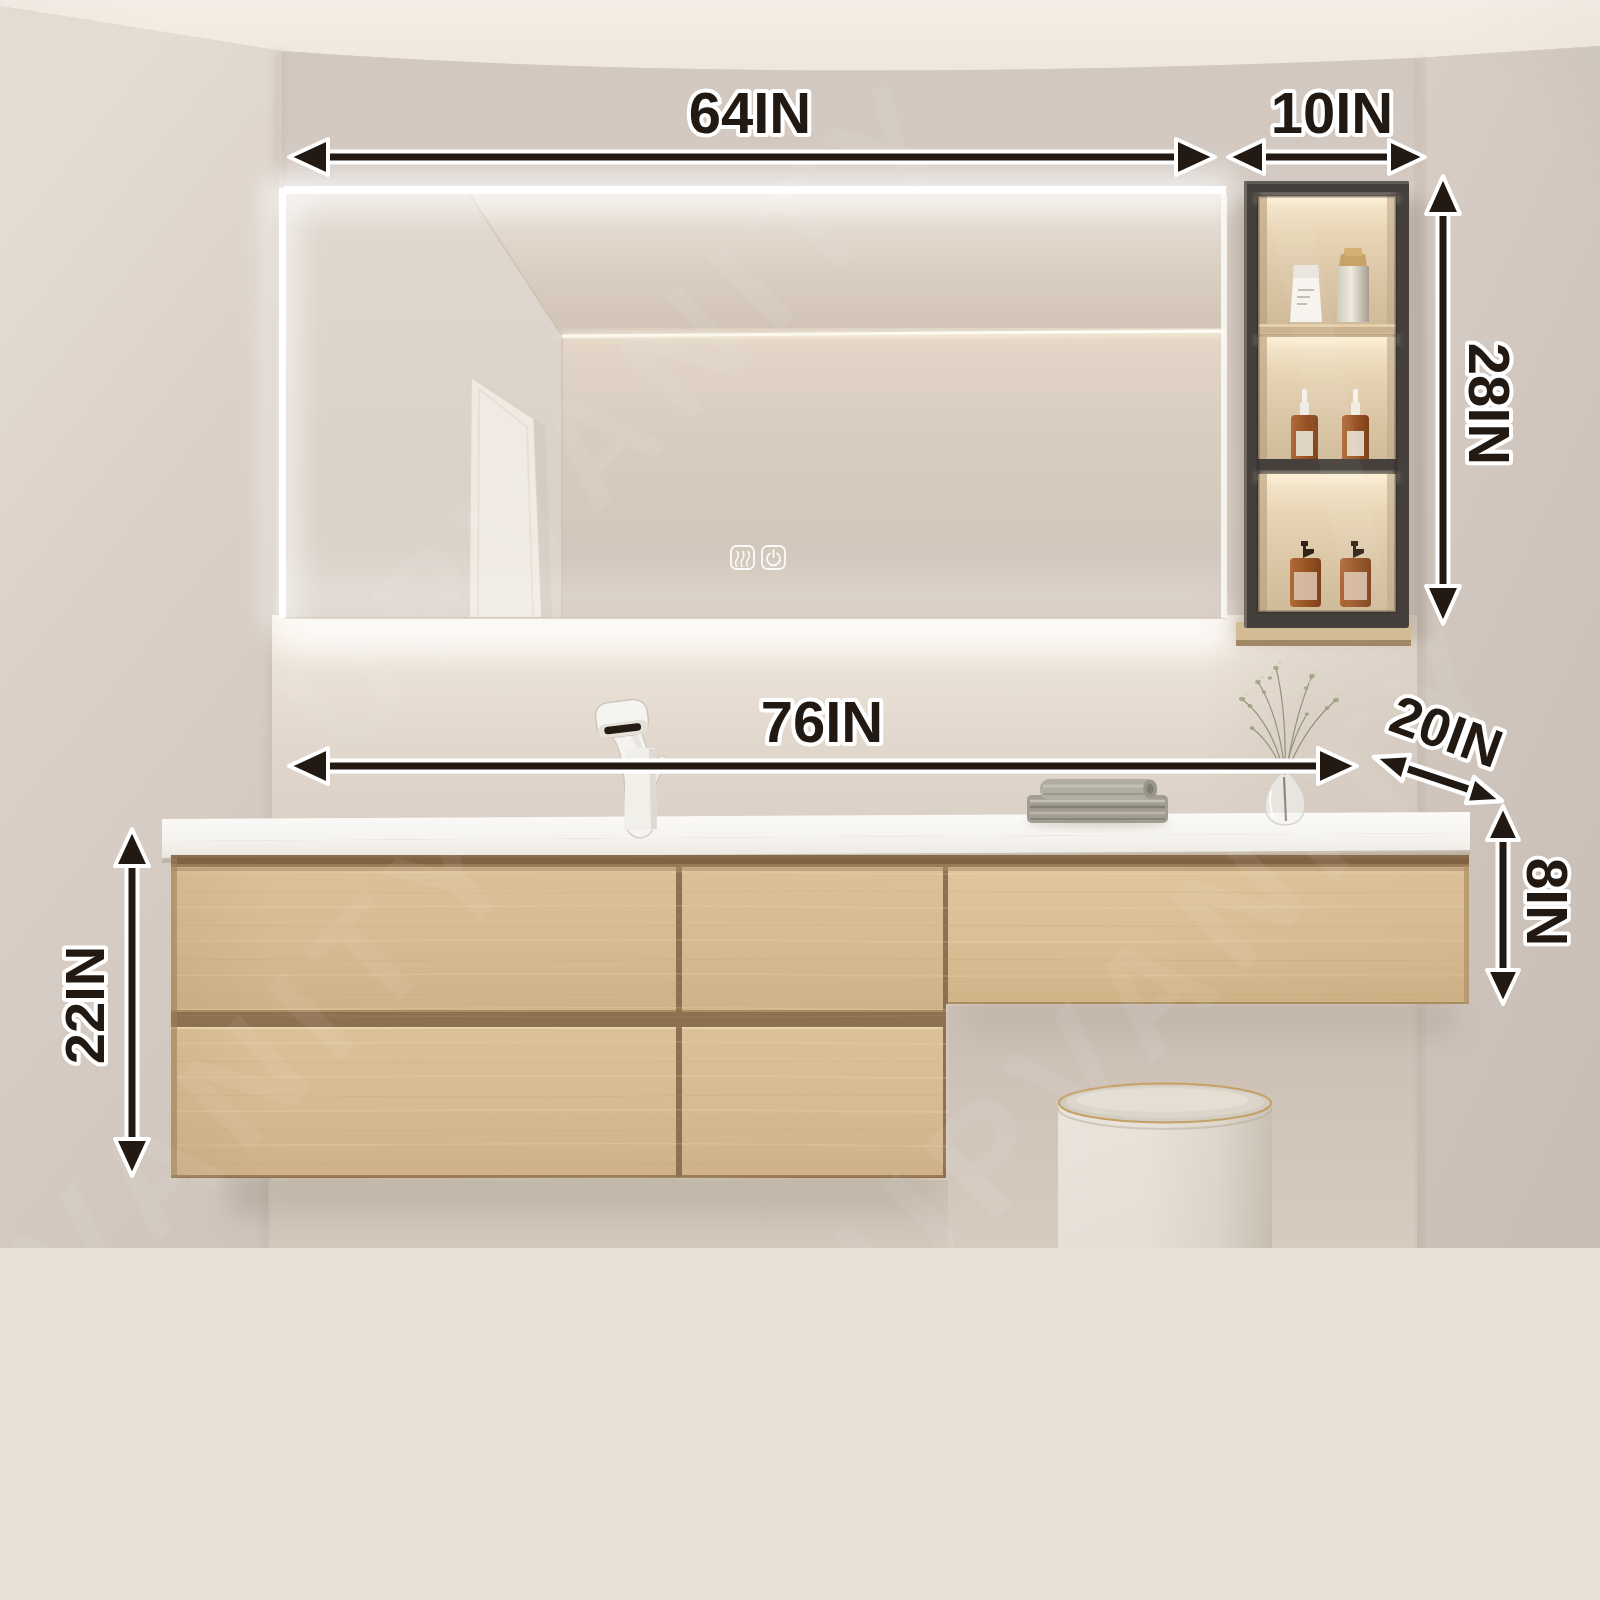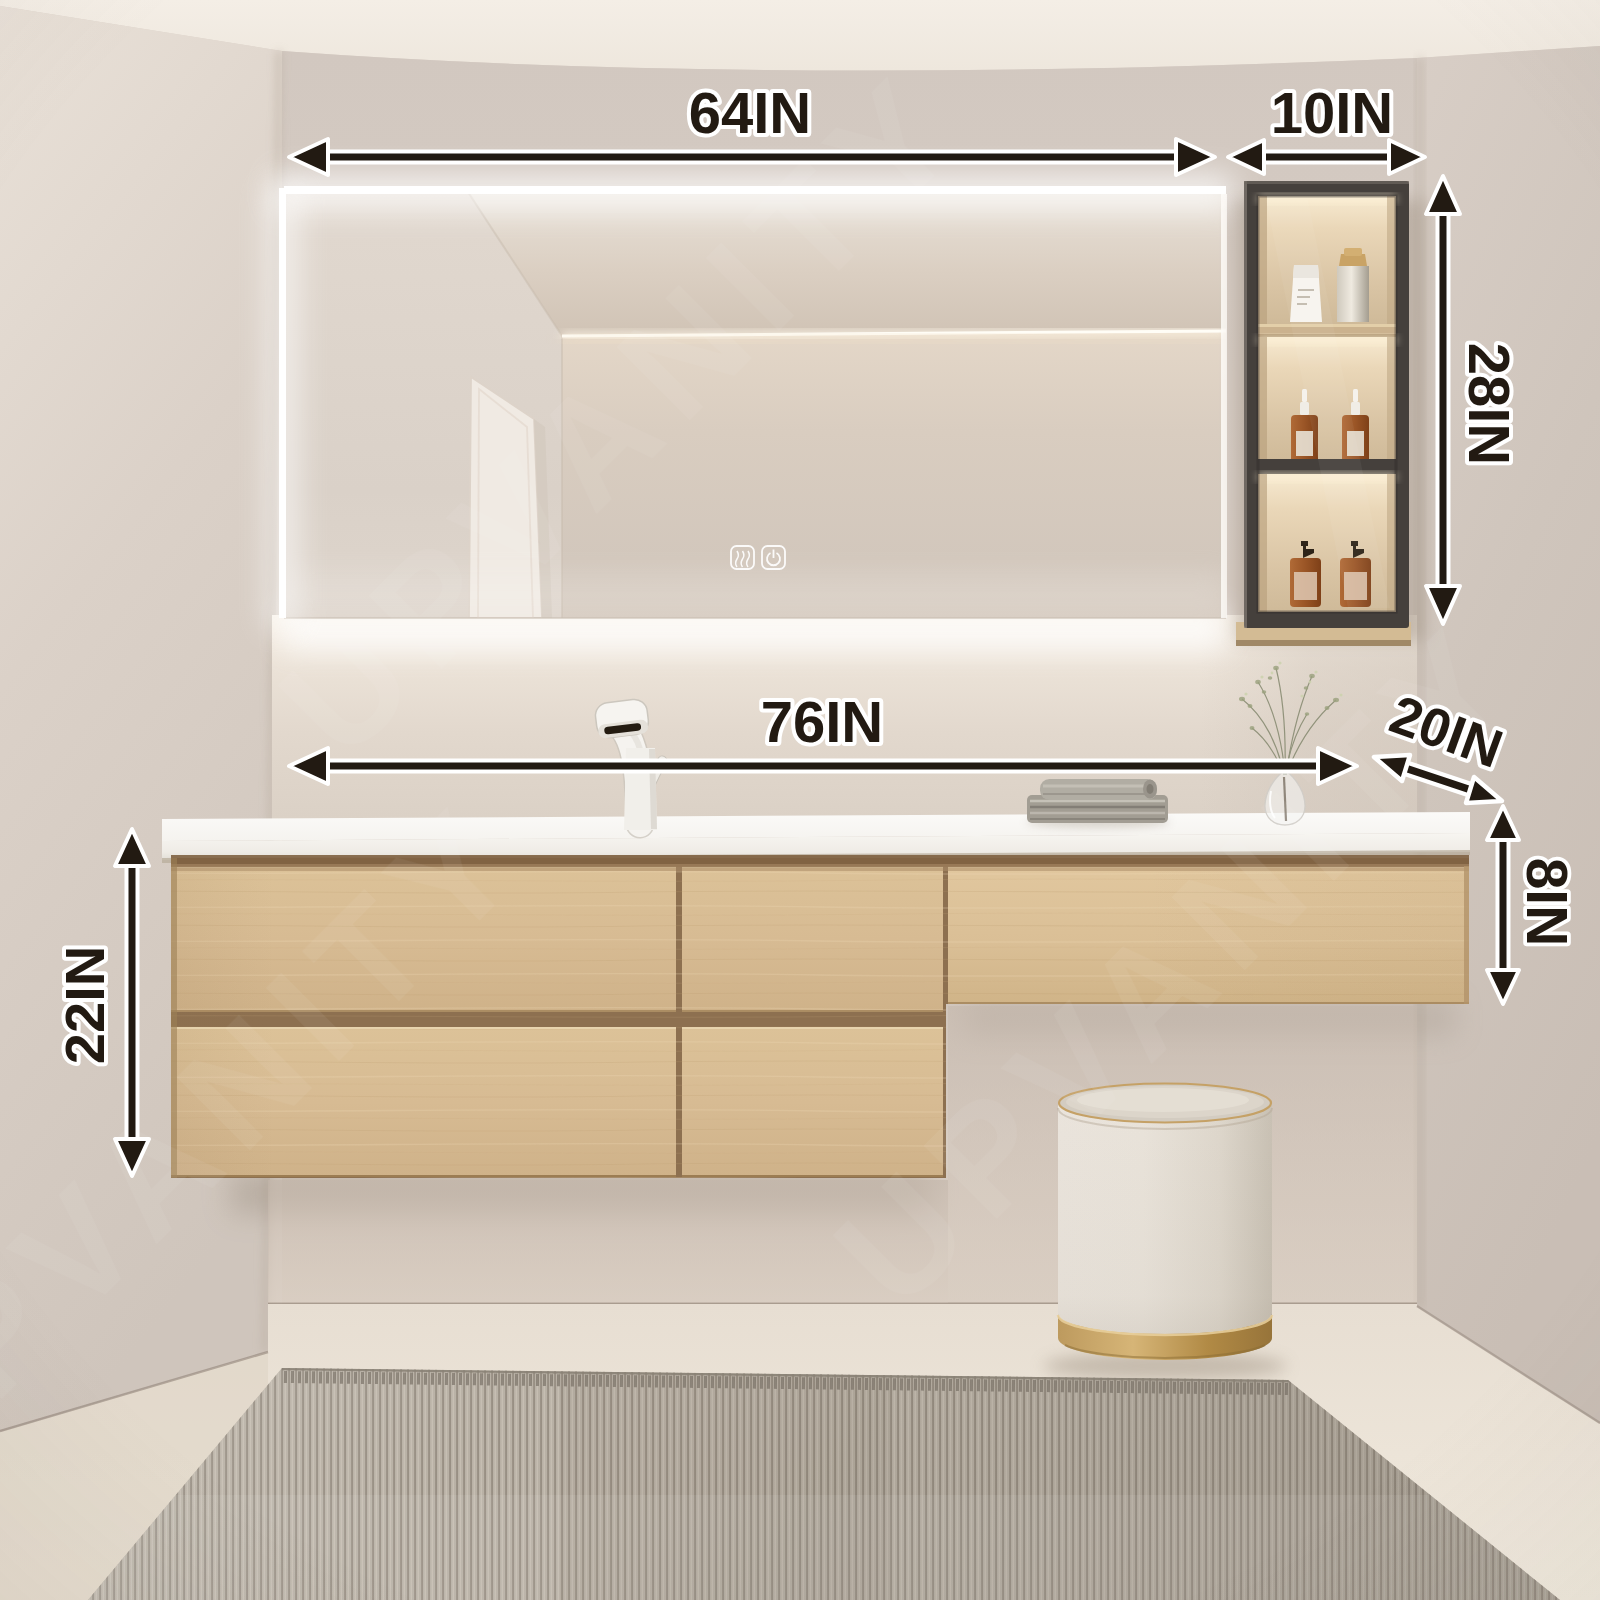--- a/index.html
+++ b/index.html
@@ -1,16 +1,16 @@
 <!DOCTYPE html>
 <html><head>
 <meta charset="utf-8">
 <style>
   html,body{margin:0;padding:0;background:#e8e0d7;}
-  #stage{position:relative;width:1600px;height:1600px;overflow:hidden;font-family:"Liberation Sans",sans-serif;}
+  #stage{position:relative;width:1600px;height:1248px;overflow:hidden;font-family:"Liberation Sans",sans-serif;}
   svg{display:block}
   text{font-family:"Liberation Sans",sans-serif;}
 </style>
 </head>
 <body>
 <div id="stage">
 <svg width="1600" height="1600" viewBox="0 0 1600 1600">
 <defs>
   <linearGradient id="gLeftWall" x1="0" y1="0" x2="0.25" y2="1">
     <stop offset="0" stop-color="#e9e1d8"></stop>

